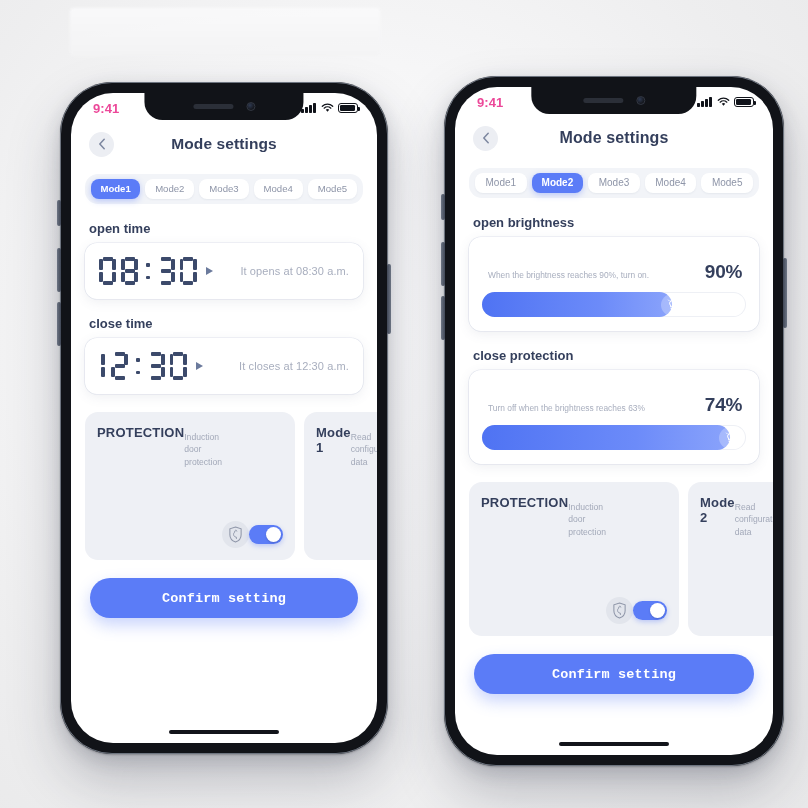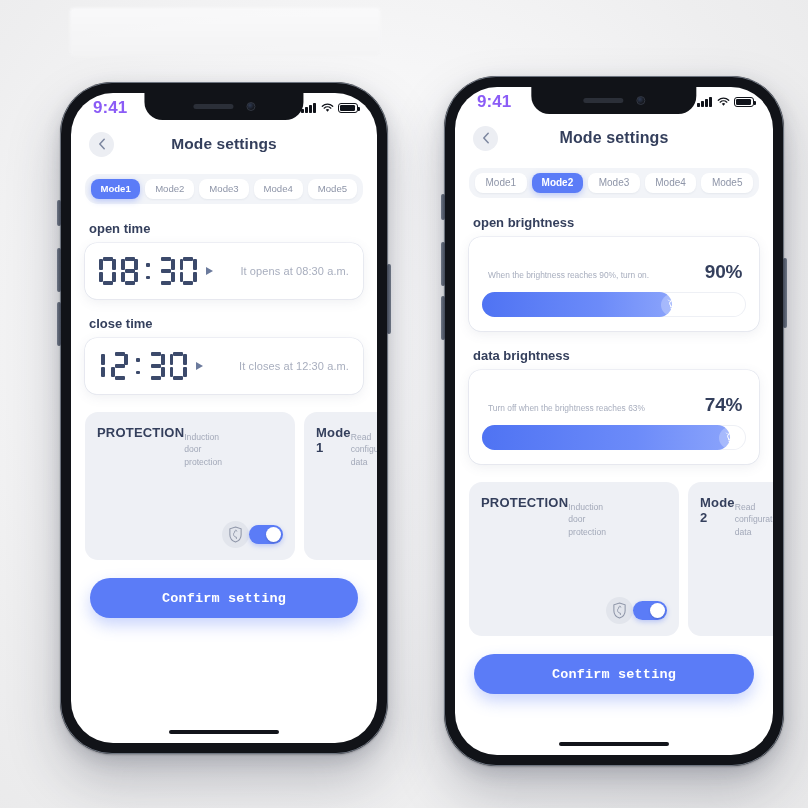--- a/index.html
+++ b/index.html
@@ -81,22 +81,22 @@
   .speaker { width: 40px; height: 4.5px; border-radius: 3px; background: #2b2f38; }
   .camera  { width: 9px;  height: 9px;  border-radius: 50%;
              background: radial-gradient(circle at 35% 32%, #2f3a52 0%, #14161c 70%);
              border: .5px solid #323742; }
 
   
   .statusbar {
     position: relative; z-index: 7;
     height: 30px; padding: 0 19px 0 22px;
     display: flex; align-items: center; justify-content: space-between;
-    color: #8b5cf6;
-    font-size: 17px; font-weight: bold;
+    color: #ec4899;
+    font-size: 13px; font-weight: bold;
     letter-spacing: .1px;
   }
   .sb-right { display: flex; align-items: center; gap: 4.5px; }
   .bars { display: flex; align-items: flex-end; gap: 1.4px; height: 10px; }
   .bars i { display: block; width: 2.6px; background: #10131a; border-radius: .8px; }
   .bars i:nth-child(1) { height: 4px; }
   .bars i:nth-child(2) { height: 6px; }
   .bars i:nth-child(3) { height: 8px; }
   .bars i:nth-child(4) { height: 10px; }
   .batt {
@@ -549,21 +549,21 @@
           <div class="thumb" style="left:72%">
             <svg width="11" height="13" viewBox="0 0 12 14">
               <path d="M6 2.6a3.1 3.1 0 0 1 2 5.5v1.3H4V8.1a3.1 3.1 0 0 1 2-5.5z" fill="none" stroke="#ffffff" stroke-width="1.1"></path>
               <path d="M4.4 11.4h3.2" stroke="#ffffff" stroke-width="1.1" stroke-linecap="round"></path>
               <path d="M6 .4v1M1.6 2.1l.7.7M10.4 2.1l-.7.7" stroke="#ffffff" stroke-width="1" stroke-linecap="round"></path>
             </svg>
           </div>
         </div>
       </div>
 
-      <div class="sect-label">data brightness</div>
+      <div class="sect-label">close protection</div>
       <div class="card brightcard">
         <div class="bright-top">
           <span class="bright-desc">Turn off when the brightness reaches 63%</span>
           <span class="bright-val">74%</span>
         </div>
         <div class="slider">
           <div class="fill" style="width:94%"></div>
           <div class="thumb" style="left:94%">
             <svg width="11" height="13" viewBox="0 0 12 14">
               <path d="M6 2.6a3.1 3.1 0 0 1 2 5.5v1.3H4V8.1a3.1 3.1 0 0 1 2-5.5z" fill="none" stroke="#ffffff" stroke-width="1.1"></path>

